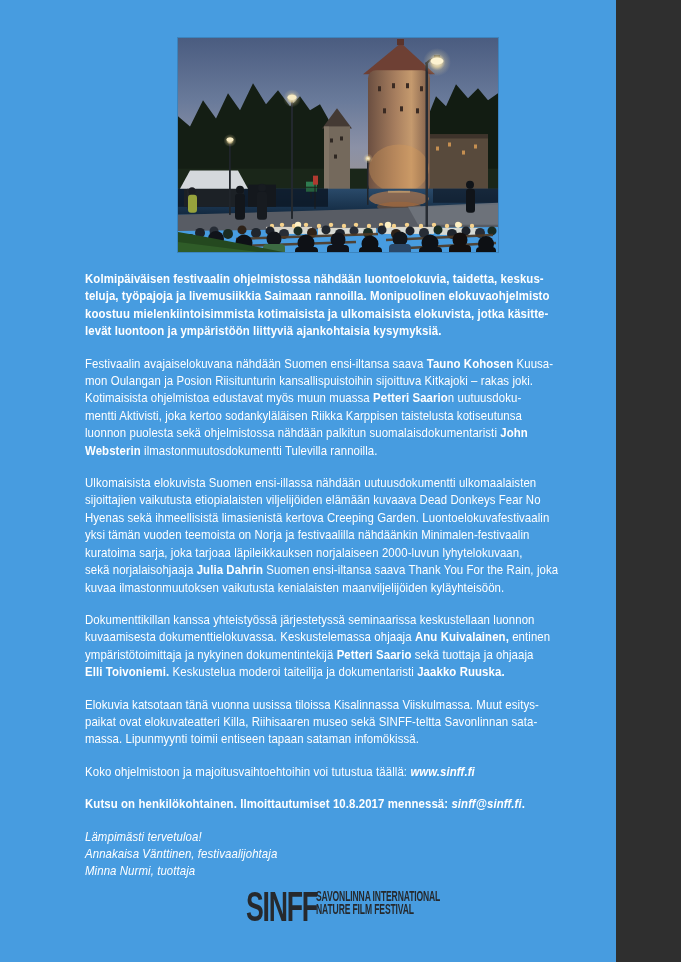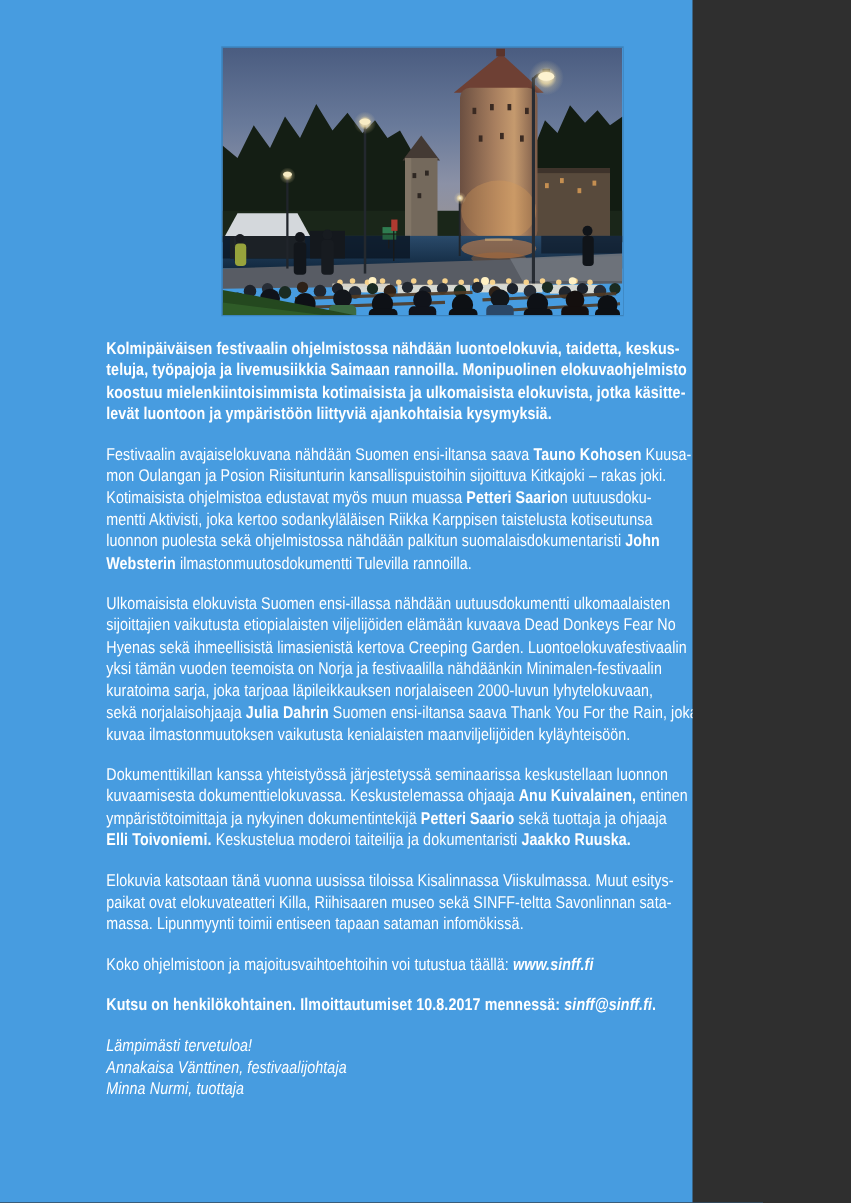--- a/index.html
+++ b/index.html
@@ -1,18 +1,18 @@
 <!DOCTYPE html>
 <html style="--background: #479ce0; --text: #ffffff; --logo: #26292d;"><head>
 <meta charset="utf-8">
 <style>
   html,body{margin:0;padding:0;background:#2f2f2f;}
   .page{
     position:relative;
-    width:554px;height:962px;
+    width:616px;height:962px;
     background:var(--background,#479ce0);
     overflow:hidden;
     font-family:"Liberation Sans",sans-serif;
   }
   .photo{
     position:absolute;left:178px;top:38px;width:320px;height:214px;
     box-shadow:0 0 0 1px rgba(0,0,0,.15);
     overflow:hidden;
   }
   .photo svg{display:block;width:100%;height:100%;}
@@ -250,14 +250,21 @@
     <p><span class="b">Kolmipäiväisen festivaalin ohjelmistossa nähdään luontoelokuvia, taidetta, keskus-</span><br><span class="b">teluja, työpajoja ja livemusiikkia Saimaan rannoilla. Monipuolinen elokuvaohjelmisto</span><br><span class="b">koostuu mielenkiintoisimmista kotimaisista ja ulkomaisista elokuvista, jotka käsitte-</span><br><span class="b">levät luontoon ja ympäristöön liittyviä ajankohtaisia kysymyksiä.</span></p>
     <p><span>Festivaalin avajaiselokuvana nähdään Suomen ensi-iltansa saava </span><span class="b">Tauno Kohosen</span><span> Kuusa-</span><br><span>mon Oulangan ja Posion Riisitunturin kansallispuistoihin sijoittuva Kitkajoki – rakas joki.</span><br><span>Kotimaisista ohjelmistoa edustavat myös muun muassa </span><span class="b">Petteri Saario</span><span>n uutuusdoku-</span><br><span>mentti Aktivisti, joka kertoo sodankyläläisen Riikka Karppisen taistelusta kotiseutunsa</span><br><span>luonnon puolesta sekä ohjelmistossa nähdään palkitun suomalaisdokumentaristi </span><span class="b">John</span><br><span class="b">Websterin</span><span> ilmastonmuutosdokumentti Tulevilla rannoilla.</span></p>
     <p><span>Ulkomaisista elokuvista Suomen ensi-illassa nähdään uutuusdokumentti ulkomaalaisten</span><br><span>sijoittajien vaikutusta etiopialaisten viljelijöiden elämään kuvaava Dead Donkeys Fear No</span><br><span>Hyenas sekä ihmeellisistä limasienistä kertova Creeping Garden. Luontoelokuvafestivaalin</span><br><span>yksi tämän vuoden teemoista on Norja ja festivaalilla nähdäänkin Minimalen-festivaalin</span><br><span>kuratoima sarja, joka tarjoaa läpileikkauksen norjalaiseen 2000-luvun lyhytelokuvaan,</span><br><span>sekä norjalaisohjaaja </span><span class="b">Julia Dahrin</span><span> Suomen ensi-iltansa saava Thank You For the Rain, joka</span><br><span>kuvaa ilmastonmuutoksen vaikutusta kenialaisten maanviljelijöiden kyläyhteisöön.</span></p>
     <p><span>Dokumenttikillan kanssa yhteistyössä järjestetyssä seminaarissa keskustellaan luonnon</span><br><span>kuvaamisesta dokumenttielokuvassa. Keskustelemassa ohjaaja </span><span class="b">Anu Kuivalainen,</span><span> entinen</span><br><span>ympäristötoimittaja ja nykyinen dokumentintekijä </span><span class="b">Petteri Saario</span><span> sekä tuottaja ja ohjaaja</span><br><span class="b">Elli Toivoniemi.</span><span> Keskustelua moderoi taiteilija ja dokumentaristi </span><span class="b">Jaakko Ruuska.</span></p>
     <p><span>Elokuvia katsotaan tänä vuonna uusissa tiloissa Kisalinnassa Viiskulmassa. Muut esitys-</span><br><span>paikat ovat elokuvateatteri Killa, Riihisaaren museo sekä SINFF-teltta Savonlinnan sata-</span><br><span>massa. Lipunmyynti toimii entiseen tapaan sataman infomökissä.</span></p>
     <p><span>Koko ohjelmistoon ja majoitusvaihtoehtoihin voi tutustua täällä: </span><span class="b i">www.sinff.fi</span></p>
     <p><span class="b">Kutsu on henkilökohtainen. Ilmoittautumiset 10.8.2017 mennessä: </span><span class="b i">sinff@sinff.fi</span><span class="b">.</span></p>
     <p><span class="i">Lämpimästi tervetuloa!</span><br><span class="i">Annakaisa Vänttinen, festivaalijohtaja</span><br><span class="i">Minna Nurmi, tuottaja</span></p>
   </div>
 
+  <div class="logo">
+    <div class="logo-sinff">SINFF</div>
+    <div class="logo-tagline">
+      <div>SAVONLINNA INTERNATIONAL</div>
+      <div>NATURE FILM FESTIVAL</div>
+    </div>
+  </div>
 
 </div>
 
 </body></html>

